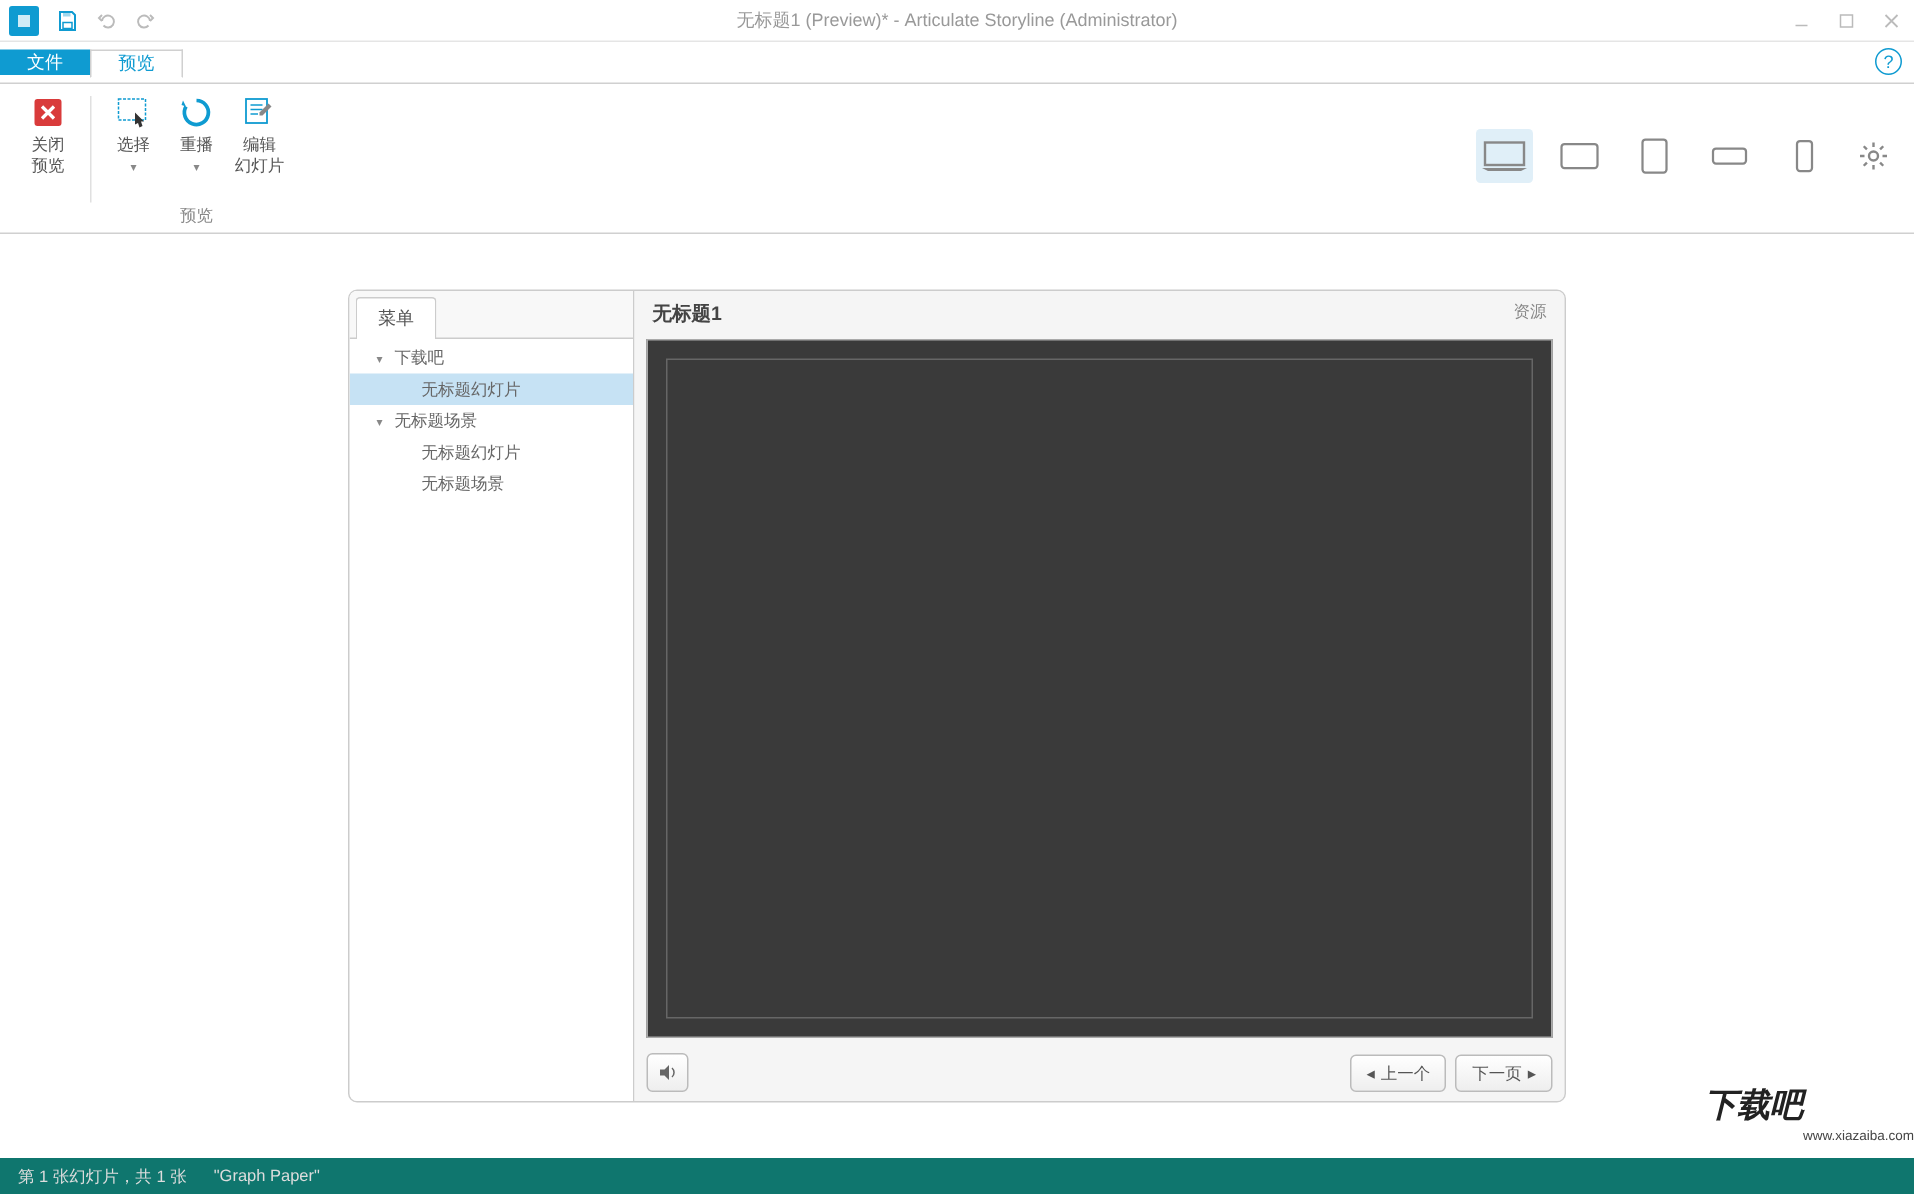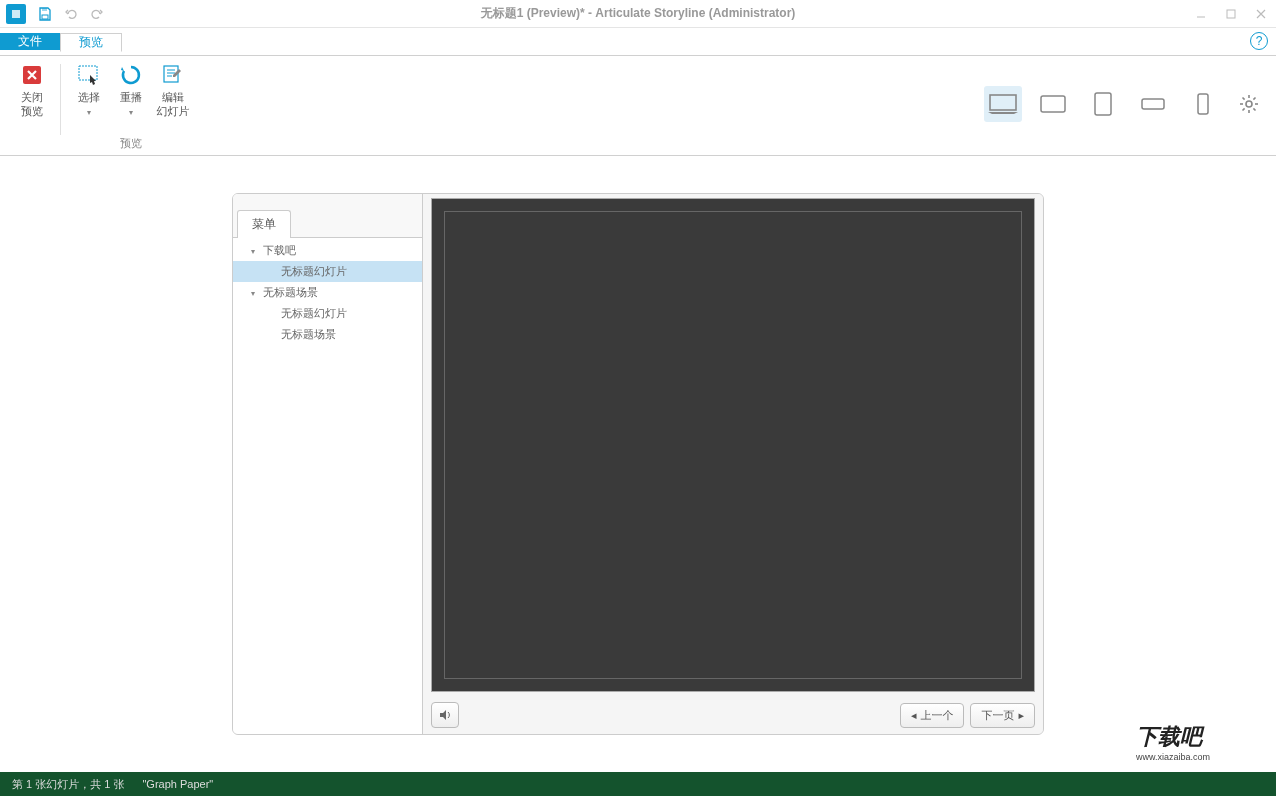--- a/index.html
+++ b/index.html
@@ -2,21 +2,21 @@
 <html><head>
 <meta charset="utf-8">
 <style>
 * { margin: 0; padding: 0; box-sizing: border-box; font-family: "Microsoft YaHei", "Segoe UI", Arial, sans-serif; }
 html, body { width: 1276px; height: 796px; overflow: hidden; background: #fff; }
 
 
 .titlebar { height: 28px; background: #fff; display: flex; align-items: center; position: relative; border-bottom: 1px solid #e5e5e5; }
 .titlebar .logo { width: 20px; height: 20px; margin: 0 6px; background: #0f9bd1; border-radius: 2px; display: flex; align-items: center; justify-content: center; color: #fff; font-size: 11px; font-weight: bold; }
 .qat-btn { width: 26px; height: 26px; display: flex; align-items: center; justify-content: center; color: #666; cursor: pointer; }
-.titlebar .title { position: absolute; left: 50%; transform: translateX(-50%); font-size: 12px; color: #999; font-weight: bold; }
+.titlebar .title { position: absolute; left: 50%; transform: translateX(-50%); font-size: 12px; color: #999; }
 .window-controls { margin-left: auto; display: flex; }
 .win-btn { width: 30px; height: 26px; display: flex; align-items: center; justify-content: center; color: #bbb; cursor: pointer; }
 
 
 .tabs-row { height: 28px; display: flex; align-items: center; border-bottom: 1px solid #d0d0d0; position: relative; }
 .tab { padding: 0 18px; font-size: 12px; display: flex; align-items: center; cursor: pointer; color: #555; }
 .tab.file { background: #0f9bd1; color: #fff; }
 .tab.active { background: #fff; border: 1px solid #d0d0d0; border-bottom: 1px solid #fff; color: #0f9bd1; margin-bottom: -1px; }
 .help-icon { position: absolute; right: 8px; top: 4px; width: 18px; height: 18px; border-radius: 50%; border: 1px solid #0f9bd1; color: #0f9bd1; font-size: 12px; display: flex; align-items: center; justify-content: center; cursor: pointer; }
 
@@ -37,45 +37,45 @@
 .device-btn.selected { background: #e0eff8; }
 .gear-btn { width: 30px; height: 30px; display: flex; align-items: center; justify-content: center; cursor: pointer; color: #888; }
 
 
 .main-area { height: calc(796px - 28px - 28px - 100px - 24px); display: flex; align-items: center; justify-content: center; background: #fff; }
 .preview-frame { width: 812px; height: 542px; background: #f5f5f5; border: 1px solid #ccc; border-radius: 6px; display: flex; box-shadow: 0 0 3px rgba(0,0,0,0.08) inset; overflow: hidden; }
 
 
 .sidebar { width: 190px; background: #fff; border-right: 1px solid #ccc; display: flex; flex-direction: column; }
 .sidebar-tabs { display: flex; border-bottom: 1px solid #ccc; background: #f8f8f8; }
-.sidebar-tab { padding: 5px 14px; font-size: 12px; color: #555; background: #fff; border: 1px solid #ccc; border-bottom: none; border-radius: 3px 3px 0 0; margin: 16px 0 -1px 4px; cursor: pointer; }
+.sidebar-tab { padding: 5px 14px; font-size: 12px; color: #555; background: #fff; border: 1px solid #ccc; border-bottom: none; border-radius: 3px 3px 0 0; margin: 4px 0 -1px 4px; cursor: pointer; }
 .tree { flex: 1; overflow: auto; font-size: 11px; color: #666; padding: 2px 0; }
 .tree-item { padding: 3px 6px 3px 18px; cursor: pointer; white-space: nowrap; }
 .tree-item.parent::before { content: "▾"; font-size: 8px; margin-right: 4px; color: #888; display: inline-block; width: 8px; }
 .tree-item.child { padding-left: 48px; }
 .tree-item.selected { background: #c6e2f4; }
 
 
 .slide-area { flex: 1; display: flex; flex-direction: column; background: #f5f5f5; }
 .slide-header { display: flex; padding: 6px 12px 4px; font-size: 13px; font-weight: bold; color: #444; }
 .slide-header .res-link { margin-left: auto; font-size: 11px; font-weight: normal; color: #888; cursor: pointer; }
 .slide-canvas { flex: 1; margin: 4px 8px; background: #3a3a3a; border: 1px solid #aaa; position: relative; }
 .slide-canvas::before { content: ""; position: absolute; inset: 12px; border: 1px solid #666; }
 .slide-controls { display: flex; align-items: center; padding: 6px 8px; gap: 6px; }
 .ctrl-btn { background: linear-gradient(#fff,#eee); border: 1px solid #bbb; border-radius: 4px; padding: 4px 10px; font-size: 11px; color: #555; cursor: pointer; display: flex; align-items: center; gap: 4px; }
 .audio-btn { width: 28px; height: 26px; justify-content: center; padding: 0; }
 .spacer { flex: 1; }
 
 
-.statusbar { height: 24px; background: #14532d; color: #ddd; font-size: 11px; display: flex; align-items: center; padding: 0 12px; gap: 18px; }
+.statusbar { height: 24px; background: #0f766e; color: #ddd; font-size: 11px; display: flex; align-items: center; padding: 0 12px; gap: 18px; }
 
 
 .watermark { position: absolute; right: 0; bottom: 24px; width: 140px; height: 50px; pointer-events: none; }
 .watermark .wm-text { font-size: 22px; font-weight: bold; color: #222; font-style: italic; }
-.watermark .wm-sub { font-size: 9px; color: #444; text-align: left; }
+.watermark .wm-sub { font-size: 9px; color: #444; text-align: right; }
 
 svg { display: block; }
 </style>
 </head>
 <body>
 
 <div class="titlebar">
   <div class="logo">
     <svg width="12" height="12" viewBox="0 0 12 12">
         <rect x="2" y="2" width="8" height="8" fill="#fff" opacity="0.8"></rect>
@@ -233,20 +233,24 @@
       </div>
       <div class="tree">
         <div class="tree-item parent">下载吧</div>
         <div class="tree-item child selected">无标题幻灯片</div>
         <div class="tree-item parent">无标题场景</div>
         <div class="tree-item child">无标题幻灯片</div>
         <div class="tree-item child">无标题场景</div>
       </div>
     </div>
     <div class="slide-area">
+      <div class="slide-header">
+        <span>无标题1</span>
+        <span class="res-link">资源</span>
+      </div>
       <div class="slide-canvas"></div>
       <div class="slide-controls">
         <div class="ctrl-btn audio-btn">
           <svg width="14" height="14" viewBox="0 0 14 14">
               <path d="M2 5h3l3-3v10l-3-3H2z" fill="#666"></path>
               <path d="M10 4a4 4 0 0 1 0 6" fill="none" stroke="#666"></path>
             </svg>
         </div>
         <div class="spacer"></div>
         <div class="ctrl-btn">

